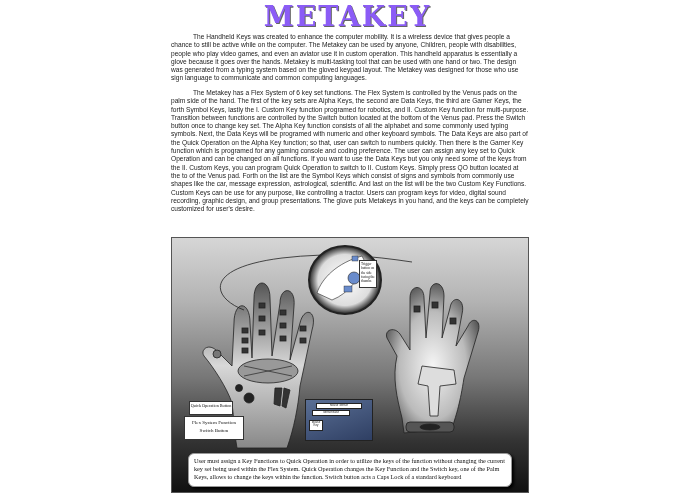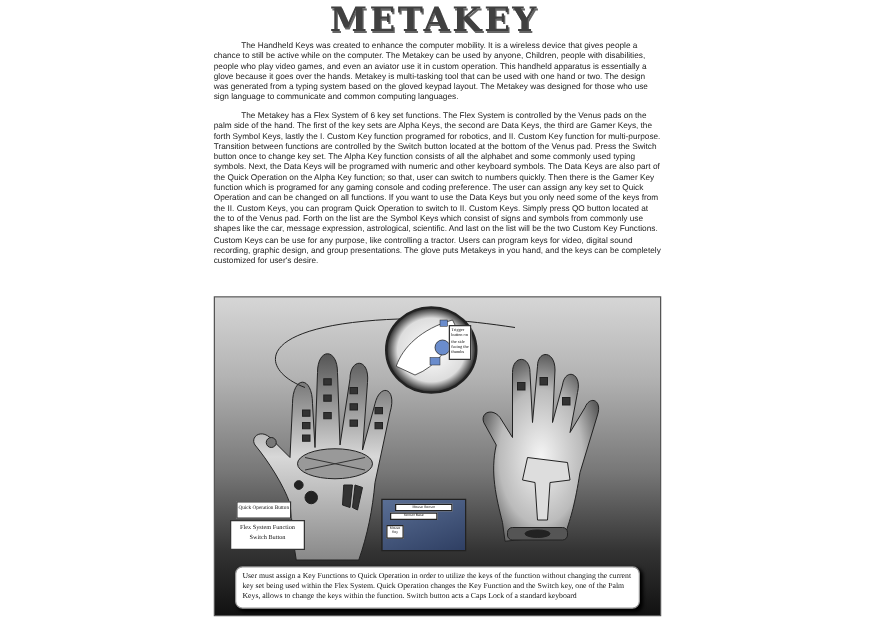--- a/index.html
+++ b/index.html
@@ -1,17 +1,17 @@
 <!DOCTYPE html>
 <html><head>
 <meta charset="utf-8">
 <style>
   html,body{margin:0;padding:0;background:#fff;}
   body{width:695px;height:494px;position:relative;overflow:hidden;font-family:"Liberation Sans",sans-serif;}
-  .title{position:absolute;left:0;width:695px;top:2px;text-align:center;font-family:"DejaVu Serif",serif;font-weight:900;font-size:27px;letter-spacing:2px;color:#404040;text-shadow:1px 1px 0 #666;line-height:30px;}
+  .title{position:absolute;left:0;width:695px;top:2px;text-align:center;font-family:"DejaVu Serif",serif;font-weight:900;font-size:27px;letter-spacing:2px;color:#8b5cf6;text-shadow:1px 1px 0 #666;line-height:30px;}
   .para{position:absolute;left:171px;width:358px;font-size:6.6px;line-height:8.3px;color:#222;text-align:left;}
   .para .indent{display:inline-block;width:22px;}
   .p1{top:33px;}
   .p2{top:89px;}
   .figure{position:absolute;left:171px;top:237px;width:358px;height:256px;border:1px solid #555;box-sizing:border-box;
     background:linear-gradient(180deg,#d6d6d6 0%,#b3b3b3 25%,#777 55%,#333 80%,#111 100%);overflow:hidden;}
   .caption{position:absolute;left:16px;top:215px;width:324px;height:34px;background:#fff;border:1px solid #999;border-radius:6px;
     font-family:"Liberation Serif",serif;font-size:6.2px;line-height:8.2px;color:#111;padding:3px 5px;box-sizing:border-box;box-shadow:2px 2px 3px #000;}
   .label-box{position:absolute;background:#fff;border:1px solid #333;font-family:"Liberation Serif",serif;color:#111;text-align:center;box-sizing:border-box;}
   .qo-label{left:17px;top:163px;width:44px;height:14px;font-size:4.2px;line-height:5px;padding-top:1px;}

